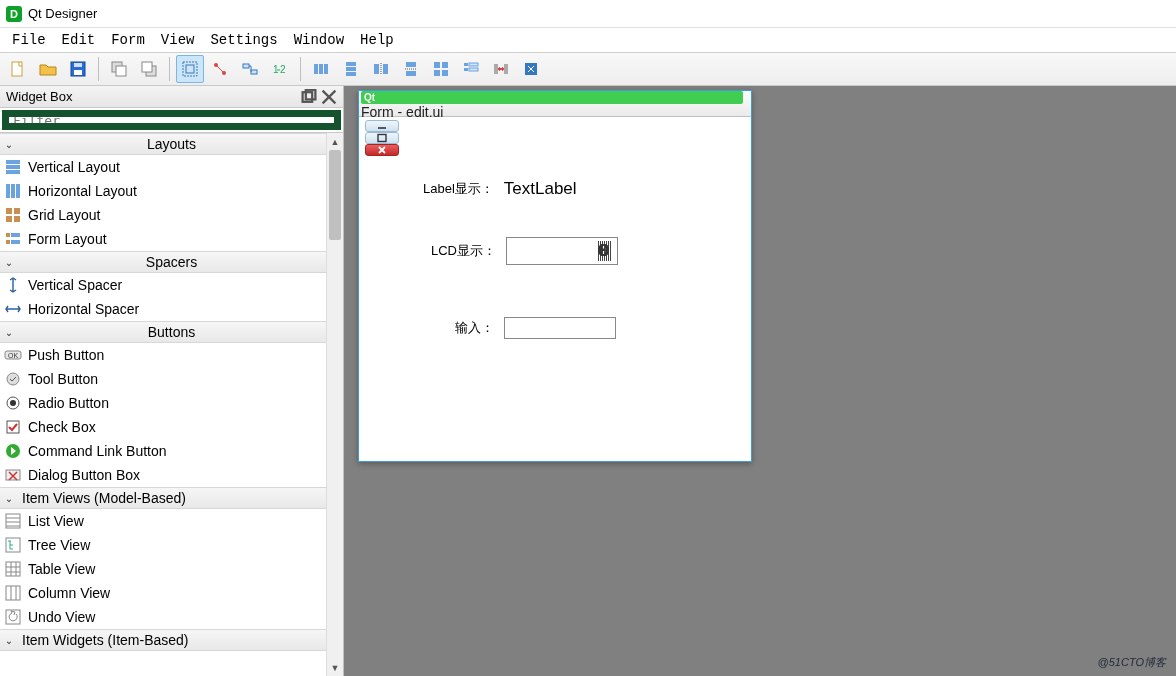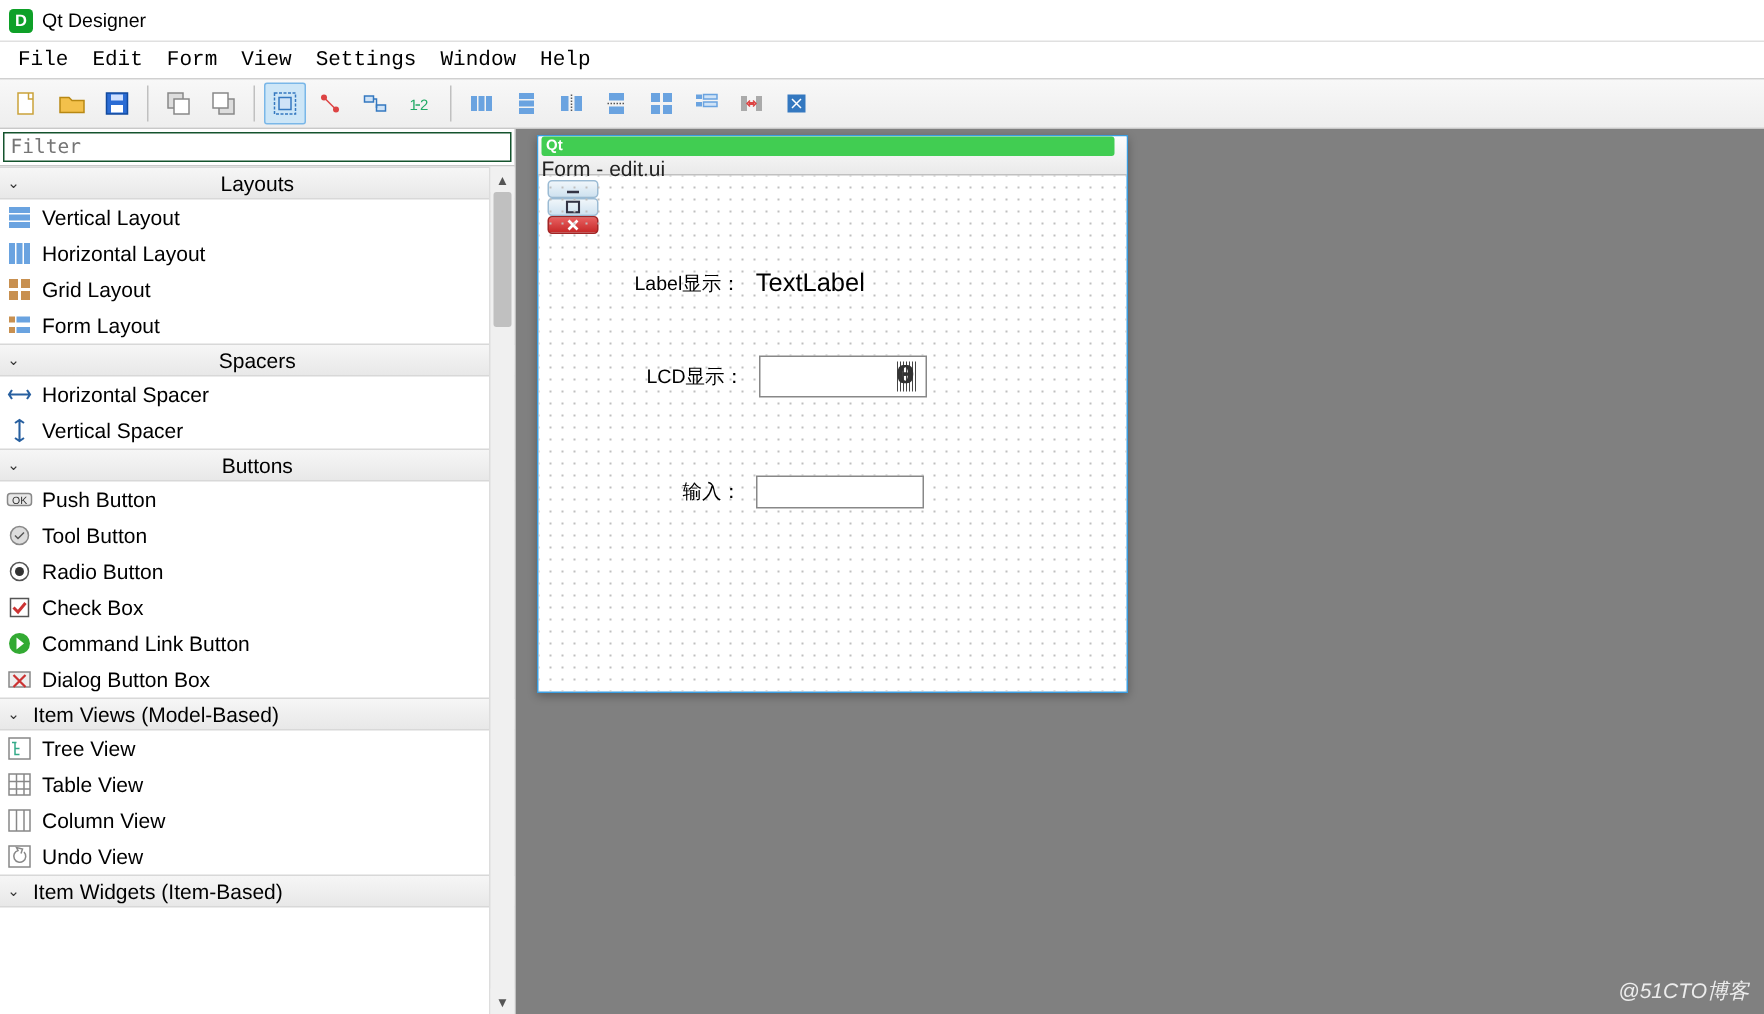--- a/index.html
+++ b/index.html
@@ -23,36 +23,36 @@
 
 
 .main { display:flex; height: calc(676px - 28px - 24px - 34px); }
 
 
 .widgetbox { width: 344px; border-right:1px solid #c0c0c0; display:flex; flex-direction:column; background:#fff;}
 .wb-header { height:22px; background:linear-gradient(#f4f4f4,#e6e6e6); border-bottom:1px solid #c8c8c8; display:flex; align-items:center; padding:0 6px; font-size:13px;}
 .wb-header .spacer { flex:1; }
 .wb-header .hbtn { width:16px; height:14px; margin-left:4px; display:flex; align-items:center; justify-content:center; font-size:10px; color:#333;}
 .wb-filter { padding:2px; border-bottom:1px solid #c8c8c8;}
-.wb-filter input { width:100%; height:20px; border:1px solid #14532d; font-family:monospace; font-size:13px; padding:0 4px; color:#888;}
+.wb-filter input { width:100%; height:20px; border:7px solid #14532d; font-family:monospace; font-size:13px; padding:0 4px; color:#888;}
 .wb-tree { flex:1; overflow-y:auto; overflow-x:hidden; position:relative;}
 .wb-scrollbar { position:absolute; right:0; top:0; bottom:0; width:17px; background:#f0f0f0; border-left:1px solid #ddd;}
 .wb-scrollbar .arrow { height:17px; display:flex; align-items:center; justify-content:center; font-size:9px; color:#555; background:#f0f0f0;}
 .wb-scrollbar .thumb { position:absolute; top:17px; left:2px; right:2px; height:90px; background:#c0c0c0; border-radius:2px;}
 
 .wb-cat { height:22px; background:linear-gradient(#f6f6f6,#e8e8e8); border-top:1px solid #d8d8d8; border-bottom:1px solid #d8d8d8; display:flex; align-items:center; font-size:14px;}
 .wb-cat .caret { width:18px; text-align:center; font-size:10px; color:#333;}
 .wb-cat .label { flex:1; text-align:center; padding-right:18px;}
 .wb-cat.left .label { text-align:left; padding-left:4px; padding-right:16px;}
 .wb-item { height:24px; display:flex; align-items:center; padding:0 4px; font-size:14px; gap:6px;text-align:center; }
 .wb-item .wicon { width:18px; height:18px; display:flex; align-items:center; justify-content:center; flex-shrink:0;}
 
 
 .canvas { flex:1; background:#808080; position:relative; }
-.watermark { position:absolute; right:10px; bottom:6px; color:#ffffff; font-size:14px; font-style:italic; opacity:.85;}
+.watermark { position:absolute; right:10px; bottom:6px; color:#0f172a; font-size:11px; font-style:italic; opacity:.85;}
 
 
 .formwin { position:absolute; left:14px; top:4px; width:394px; background:#fff; border:1px solid #3a9de0; box-shadow:0 2px 6px rgba(0,0,0,.3);}
 .fw-title { height:26px; background:linear-gradient(#fdfdfd,#eaeaea); display:flex; padding:0 2px; border-bottom:1px solid #c0c0c0;flex-direction:column;}
 .fw-title .qt-badge { background:#41cd52; color:#fff; font-size:10px; font-weight:bold; padding:1px 3px; border-radius:2px; margin-right:6px;}
 .fw-title .t { font-size:14px; color:#222;}
 .fw-title .spacer { flex:1;}
 .win-btn { width:34px; height:18px; margin-left:4px; border-radius:3px; display:flex; align-items:center; justify-content:center; border:1px solid #8aa;}
 .win-btn.min, .win-btn.max { background:linear-gradient(#f0f6fa,#cfe2f0); border-color:#9bbbd4;}
 .win-btn.close { background:linear-gradient(#e86060,#c62828); border-color:#a02525; color:#fff;}
@@ -204,20 +204,35 @@
       <svg viewBox="0 0 20 20">
         <rect x="4" y="4" width="12" height="12" fill="#3478c0"></rect>
         <path d="M7 7l6 6 M13 7l-6 6" stroke="#fff"></path>
       </svg>
     </div>
   </div>
 
 <div class="main">
 
   <div class="widgetbox">
+    <div class="wb-header">
+      <span>Widget Box</span>
+      <span class="spacer"></span>
+      <span class="hbtn">
+          <svg viewBox="0 0 10 10">
+            <rect x="1" y="2" width="6" height="6" class="ico-stroke"></rect>
+            <rect x="3" y="0.5" width="6" height="6" class="ico-stroke"></rect>
+          </svg>
+        </span>
+      <span class="hbtn">
+          <svg viewBox="0 0 10 10">
+            <path d="M1 1 L9 9 M9 1 L1 9" class="ico-stroke"></path>
+          </svg>
+        </span>
+    </div>
     <div class="wb-filter">
       <input type="text" placeholder="Filter" style="">
     </div>
     <div class="wb-tree" id="wb-tree">
       <div class="wb-scrollbar">
         <div class="arrow">▲</div>
         <div class="thumb"></div>
         <div class="arrow" style="position:absolute;bottom:0;left:0;right:0">▼</div>
       </div>
     <div class="wb-cat">
@@ -266,32 +281,32 @@
           </span>
           <span>Form Layout</span>
         </div>
         <div class="wb-cat">
           <span class="caret">⌄</span>
           <span class="label">Spacers</span>
         </div>
         <div class="wb-item">
           <span class="wicon">
             <svg viewBox="0 0 18 18">
+              <path d="M9 2v14 M6 4l3-2 3 2 M6 14l3 2 3-2" fill="none" stroke="#2860a0" stroke-width="1.4"></path>
+            </svg>
+          </span>
+          <span>Vertical Spacer</span>
+        </div>
+        <div class="wb-item">
+          <span class="wicon">
+            <svg viewBox="0 0 18 18">
               <path d="M2 9h14 M4 6l-2 3 2 3 M14 6l2 3-2 3" fill="none" stroke="#2860a0" stroke-width="1.4"></path>
             </svg>
           </span>
           <span>Horizontal Spacer</span>
-        </div>
-        <div class="wb-item">
-          <span class="wicon">
-            <svg viewBox="0 0 18 18">
-              <path d="M9 2v14 M6 4l3-2 3 2 M6 14l3 2 3-2" fill="none" stroke="#2860a0" stroke-width="1.4"></path>
-            </svg>
-          </span>
-          <span>Vertical Spacer</span>
         </div>
         <div class="wb-cat">
           <span class="caret">⌄</span>
           <span class="label">Buttons</span>
         </div>
         <div class="wb-item">
           <span class="wicon">
             <svg viewBox="0 0 18 18">
               <rect x="1" y="5" width="16" height="8" rx="2" fill="#e8e8e8" stroke="#888"></rect>
               <text x="4" y="12" font-size="7" fill="#333">OK</text>
@@ -340,20 +355,31 @@
             <svg viewBox="0 0 18 18">
               <rect x="2" y="4" width="14" height="10" fill="#eee" stroke="#888"></rect>
               <path d="M5 6l8 8 M13 6l-8 8" stroke="#c33" stroke-width="1.5"></path>
             </svg>
           </span>
           <span>Dialog Button Box</span>
         </div>
         <div class="wb-cat left">
           <span class="caret">⌄</span>
           <span class="label">Item Views (Model-Based)</span>
+        </div>
+        <div class="wb-item">
+          <span class="wicon">
+            <svg viewBox="0 0 18 18">
+              <rect x="2" y="2" width="14" height="14" fill="#fff" stroke="#888"></rect>
+              <line x1="2" y1="6" x2="16" y2="6" stroke="#888"></line>
+              <line x1="2" y1="10" x2="16" y2="10" stroke="#888"></line>
+              <line x1="2" y1="14" x2="16" y2="14" stroke="#888"></line>
+            </svg>
+          </span>
+          <span>List View</span>
         </div>
         <div class="wb-item">
           <span class="wicon">
             <svg viewBox="0 0 18 18">
               <rect x="2" y="2" width="14" height="14" fill="#fff" stroke="#888"></rect>
               <path d="M4 5h3 M6 5v4h3 M6 9v4h3" fill="none" stroke="#3a8"></path>
             </svg>
           </span>
           <span>Tree View</span>
         </div>

